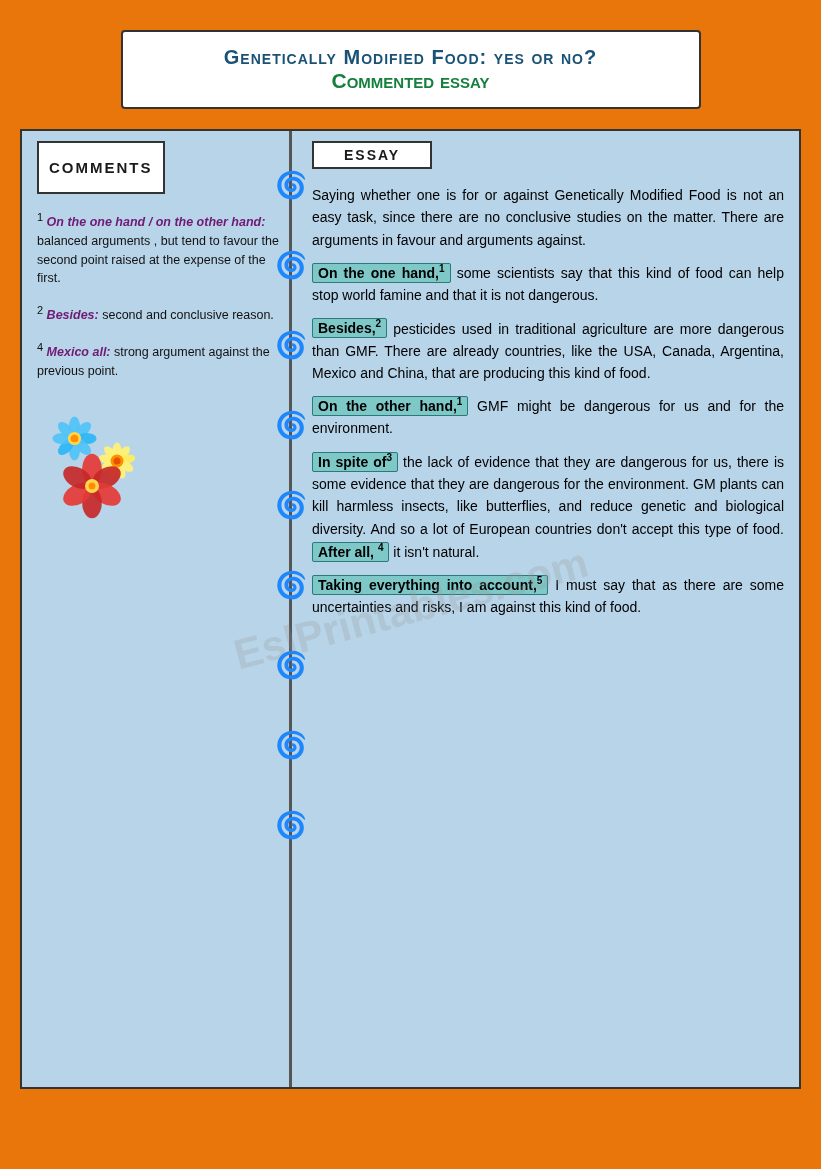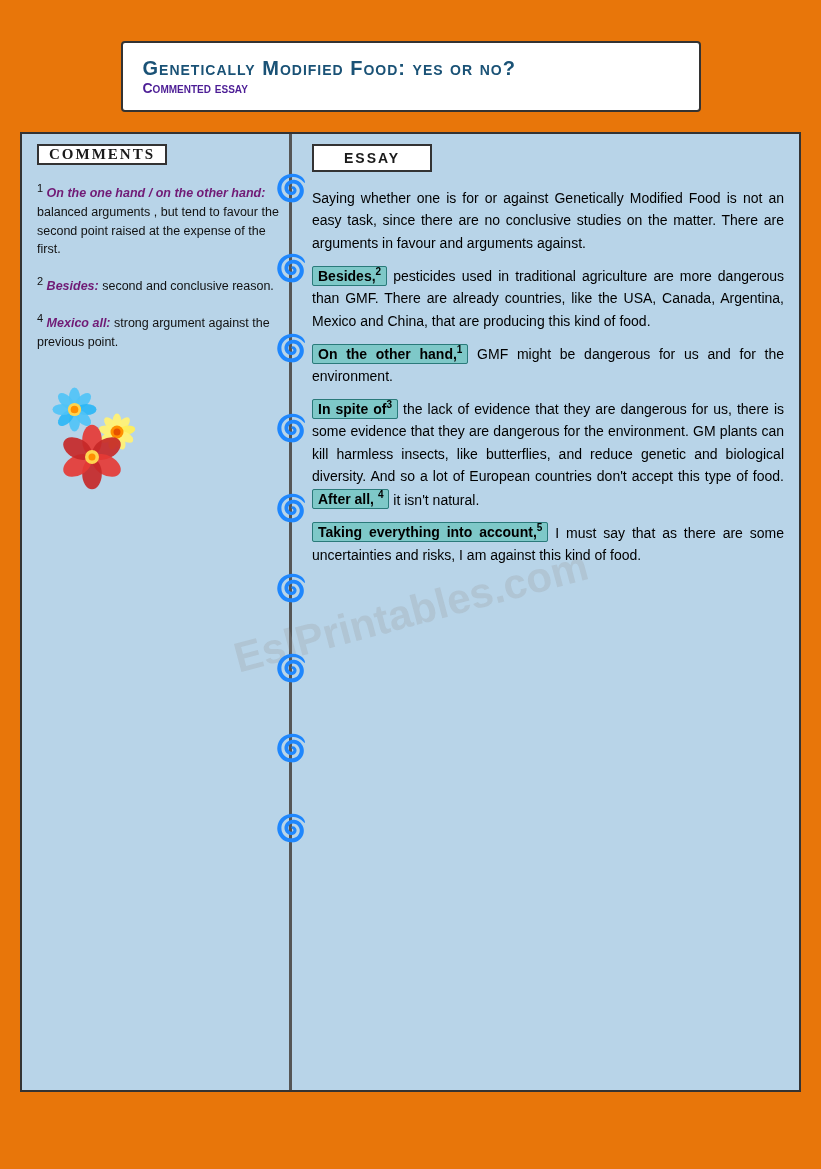--- a/index.html
+++ b/index.html
@@ -8,38 +8,38 @@
       font-family: 'Comic Sans MS', 'Chalkboard SE', cursive, sans-serif;
       width: 821px;
       min-height: 1169px;
       padding: 30px 20px;
     }
 
     .page-title-box {
       background: white;
       border: 2px solid #333;
       border-radius: 4px;
-      text-align: left;
+      text-align: center;
       padding: 14px 20px;
-      margin: 11px auto 20px auto;
+      margin: 0 auto 20px auto;
       max-width: 580px;
     }
 
     .page-title-line1 {
       font-size: 20px;
       font-weight: bold;
       color: #1a5276;
       font-variant: small-caps;
       letter-spacing: 1px;
     }
 
     .page-title-line2 {
-      font-size: 14px;
-      font-weight: bold;
-      color: #4c1d95;
+      font-size: 21px;
+      font-weight: bold;
+      color: #15803d;
       font-variant: small-caps;
     }
 
     .main-content {
       background: #B8D4E8;
       border: 2px solid #333;
       display: flex;
       flex-direction: row;
       min-height: 960px;
       position: relative;
@@ -52,28 +52,27 @@
       padding: 10px 10px 10px 15px;
       border-right: 3px solid #555;
       position: relative;
       background: #B8D4E8;
     }
 
     .comments-header {
       border: 2px solid #333;
       background: white;
       text-align: center;
-      padding: 0 10px;
+      padding: 16px 10px;
       font-size: 15px;
       font-weight: bold;
       color: #1a1a1a;
       letter-spacing: 2px;
       display: inline-block;
       margin-bottom: 15px;
-      font-family: Liberation Serif, serif;
     }
 
     .comment-item {
       margin-bottom: 14px;
       font-size: 12.5px;
       line-height: 1.5;
       color: #111;
     }
 
     .comment-item .num {
@@ -313,20 +312,24 @@
       <div class="spiral">🌀</div>
     </div>
   </div>
 
   <div class="right-col">
     <div class="essay-header">ESSAY</div>
 
     <div class="essay-text">
       <p>Saying whether one is for or against Genetically Modified Food is not an easy task, since there are no conclusive studies on the matter. There are arguments in favour and arguments against.</p>
 
+      <p>
+        <span class="highlighted-phrase">On the one hand,<sup class="sup-num">1</sup></span>
+        <span> some scientists say that this kind of food can help stop world famine and that it is not dangerous.</span>
+      </p>
 
       <p>
         <span class="highlighted-phrase">Besides,<sup class="sup-num">2</sup></span>
         <span> pesticides used in traditional agriculture are more dangerous than GMF. There are already countries, like the USA, Canada, Argentina, Mexico and China, that are producing this kind of food.</span>
       </p>
 
       <p>
         <span class="highlighted-phrase">On the other hand,<sup class="sup-num">1</sup></span>
         <span> GMF might be dangerous for us and for the environment.</span>
       </p>

